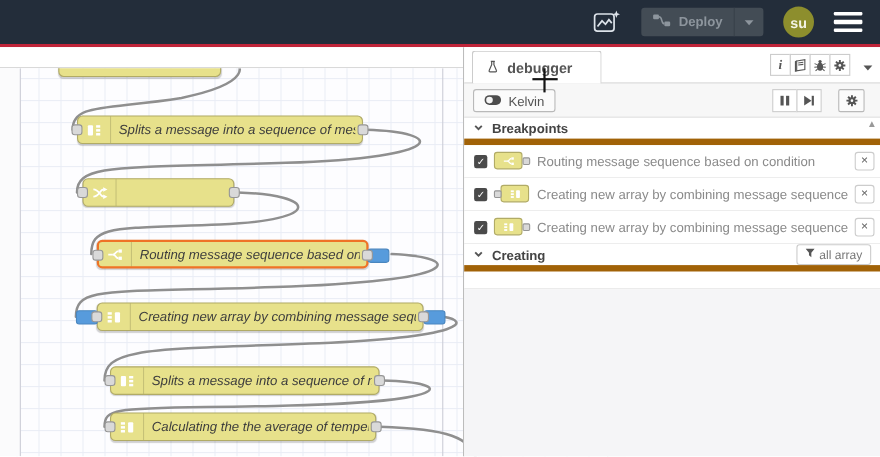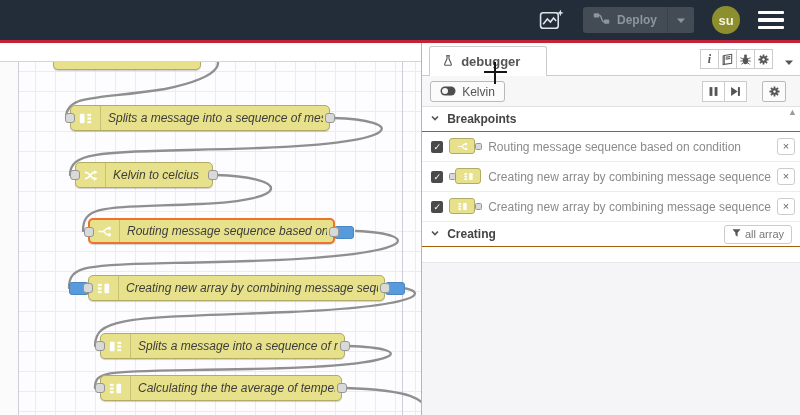--- a/index.html
+++ b/index.html
@@ -96,21 +96,21 @@
   .enabled-btn { position:absolute; left:8px; top:5px; height:21px;
     border:1px solid #b9b9b9; border-radius:3px; background:#fbfbfb;
     display:flex; align-items:center; gap:6px; padding:0 9px; font-size:12px;
     color:#555; cursor:pointer; }
   .pause-group { position:absolute; right:53px; top:5px; display:flex; }
   .pause-group .sq-btn { width:23px; height:21px; }
   .sb-gear-btn { position:absolute; right:14px; top:5px; width:24px; height:21px;
     border:1px solid #b9b9b9; border-radius:2px; background:#fbfbfb;
     display:flex; align-items:center; justify-content:center; cursor:pointer; }
   .section-hdr { height:25px; display:flex; align-items:center; gap:7px;
-    padding:0 8px; border-bottom:1px solid #a16207; background:#fff;
+    padding:0 8px; border-bottom:6px solid #a16207; background:#fff;
     font-size:12px; font-weight:bold; color:#444; flex:none; cursor:pointer; }
   .bp-row { height:30px; display:flex; align-items:center; gap:6px;
     padding:0 5px 0 9px; border-bottom:1px solid #ececec; background:#fff;
     flex:none; }
   .cbx { width:12px; height:12px; background:#4a4a4a; border-radius:2px;
     color:#fff; font-size:9px; line-height:12px; text-align:center;
     flex:none; cursor:pointer; }
   .mini-node { position:relative; width:33px; height:17px; flex:none; }
   .mini-node .mrect { position:absolute; top:0; width:26px; height:16px;
     background:#e7e18b; border:1px solid #b1ab66; border-radius:3px;
@@ -221,21 +221,20 @@
               <div class="nicon">
                 <svg width="15" height="15" viewBox="0 0 16 16">
                   <g stroke="#fff" stroke-width="1.7" fill="none">
                     <path d="M2,4.5 C8,4.5 8,11.5 12,11.5"></path>
                     <path d="M2,11.5 C8,11.5 8,4.5 12,4.5"></path>
                   </g>
                   <polygon points="11.5,2.3 15.7,4.5 11.5,6.7" fill="#fff"></polygon>
                   <polygon points="11.5,9.3 15.7,11.5 11.5,13.7" fill="#fff"></polygon>
                 </svg>
               </div>
-              <div class="nlabel">Kelvin to celcius</div>
               <div class="port" style="left: -6px; top: 7px;"></div>
               <div class="port" style="right: -6px; top: 7px;"></div>
             </div>
             <div class="node selected" style="left: 88px; top: 156px; width: 247px; border-color: rgb(239, 115, 38);">
               <div class="nicon">
                 <svg width="15" height="15" viewBox="0 0 16 16">
                   <g stroke="#fff" stroke-width="1.7" fill="none">
                     <path d="M1.5,8 H6"></path>
                     <path d="M6,8 C9,8 8.5,4.5 11.5,4.5"></path>
                     <path d="M6,8 C9,8 8.5,11.5 11.5,11.5"></path>

